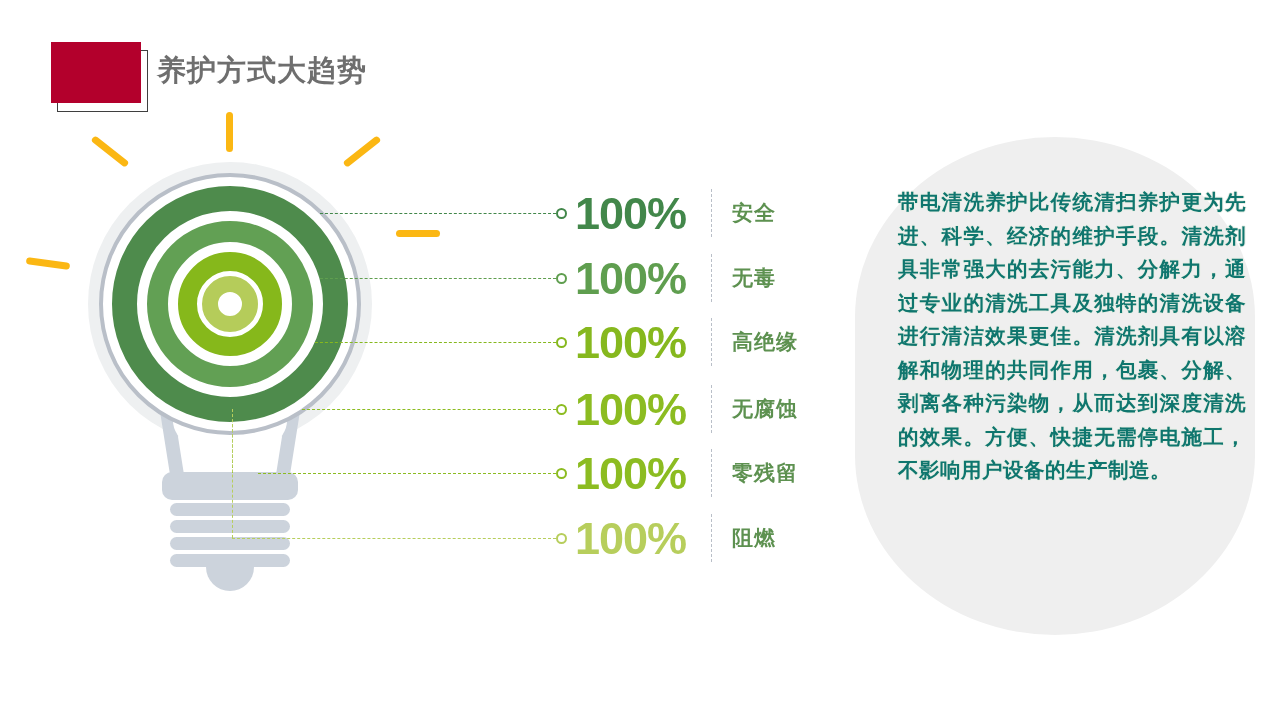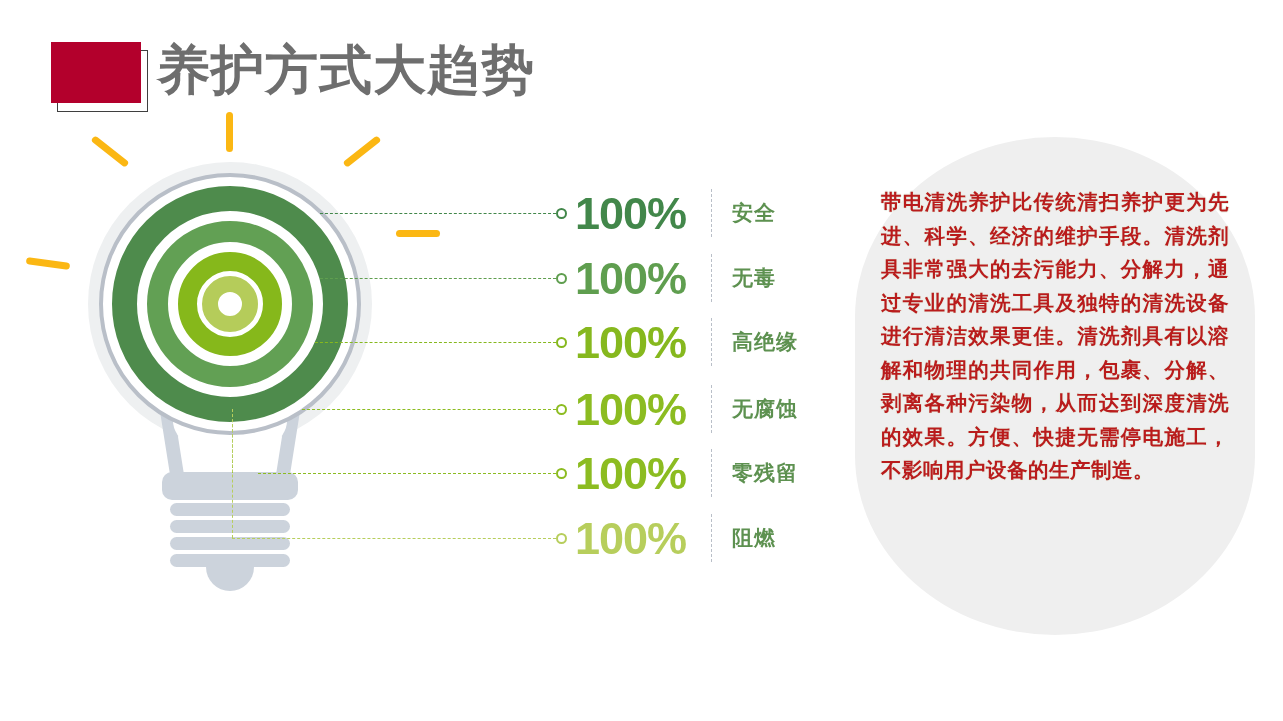--- a/index.html
+++ b/index.html
@@ -31,21 +31,21 @@
   }
   #title-red-square {
     position: absolute;
     left: 51px; top: 42px;
     width: 90px; height: 61px;
     background: #b3002c;
   }
   #page-title {
     position: absolute;
     left: 157px; top: 40px;
-    font-size: 53px;
+    font-size: 29px;
     font-weight: bold;
     color: #6e6e6e;
     letter-spacing: 1px;
     line-height: 60px;
     white-space: nowrap;
   }
 
   
   #bulb-graphic {
     position: absolute;
@@ -315,14 +315,14 @@
       <div class="stat-label">零残留</div>
     </div>
     <div class="stat-row" style="top: 507px;">
       <div class="stat-value" style="color: rgb(183, 206, 92);">100%</div>
       <div class="stat-divider"></div>
       <div class="stat-label">阻燃</div>
     </div>
   </div>
 
 <div id="desc-panel" style="background: rgb(239, 239, 239);">
-  <div id="desc-text" style="color: #b91c1c;">带电清洗养护比传统清扫养护更为先进、科学、经济的维护手段。清洗剂具非常强大的去污能力、分解力，通过专业的清洗工具及独特的清洗设备进行清洁效果更佳。清洗剂具有以溶解和物理的共同作用，包裹、分解、剥离各种污染物，从而达到深度清洗的效果。方便、快捷无需停电施工，不影响用户设备的生产制造。</div>
+  <div id="desc-text" style="color: #0f766e; margin-left: 17px;">带电清洗养护比传统清扫养护更为先进、科学、经济的维护手段。清洗剂具非常强大的去污能力、分解力，通过专业的清洗工具及独特的清洗设备进行清洁效果更佳。清洗剂具有以溶解和物理的共同作用，包裹、分解、剥离各种污染物，从而达到深度清洗的效果。方便、快捷无需停电施工，不影响用户设备的生产制造。</div>
 </div>
 
 </body></html>

